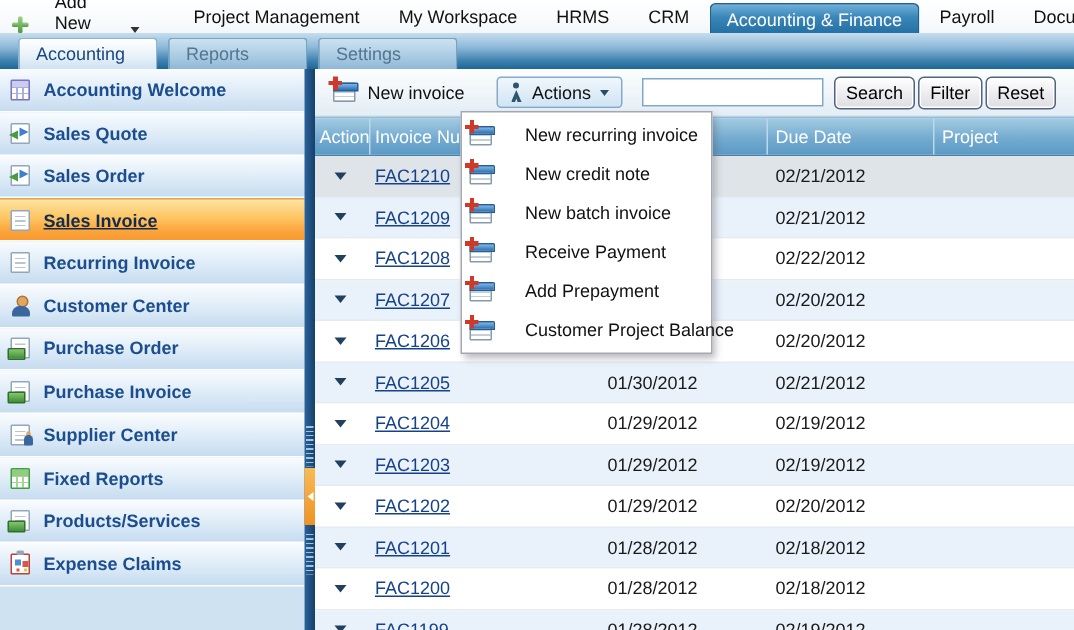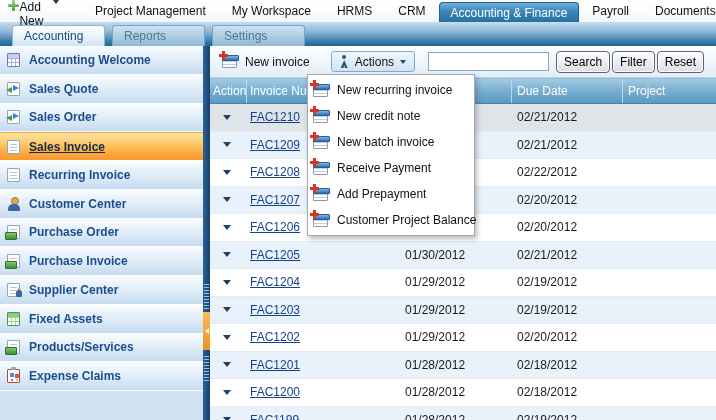--- a/index.html
+++ b/index.html
@@ -2,21 +2,21 @@
 <html><head>
 <meta charset="utf-8">
 <style>
   * { box-sizing: border-box; margin: 0; padding: 0; }
   html,body { width:716px; height:420px; overflow:hidden; }
   body { font-family:"Liberation Sans", sans-serif; font-size:12px; color:#111; background:#fff; }
   .screen { position:relative; width:716px; height:420px; overflow:hidden; background:#fff; }
 
   
   .topbar { height:22px; background:linear-gradient(#ffffff,#f4f7fa); display:flex; align-items:center; }
-  .addnew { display:flex; align-items:flex-start; gap:5px; padding:0 8px 0 8px; height:22px; cursor:default; }
+  .addnew { display:flex; align-items:flex-end; gap:22px; padding:0 8px 0 8px; height:22px; cursor:default; }
   .plus-icon { width:11px; height:11px; position:relative; }
   .plus-icon::before { content:""; position:absolute; top:4px; left:0; width:11px; height:3px; background:linear-gradient(#9ed287,#4e9a3a); border-radius:1px; }
   .plus-icon::after  { content:""; position:absolute; top:0; left:4px; width:3px; height:11px; background:linear-gradient(#9ed287,#4e9a3a); border-radius:1px; }
   .caret { display:inline-block; width:0; height:0; border-left:3.5px solid transparent; border-right:3.5px solid transparent; border-top:4px solid #333; }
   .menu-sep { width:1px; height:15px; background:#c8ccd2; margin:0 9px 0 6px; }
   .menu-item { padding:0 13px; height:22px; line-height:22px; white-space:nowrap; }
   .menu-item.active { align-self:flex-end; height:20px; line-height:20px; padding:0 11px;
       background:linear-gradient(#6fb0d9,#3a86b8 45%,#2571a5); color:#fff;
       border:1px solid #1f628f; border-bottom:none; border-radius:4px 4px 0 0;text-align:center; }
 
@@ -120,21 +120,21 @@
   .grow.alt { background:#e9f1fa; }
   .grow.sel { background:#dfe4e9; }
   .gc { height:100%; display:flex; align-items:center; white-space:nowrap; overflow:hidden; color:#1a1a1a; }
   .row-caret { display:inline-block; margin-left:10px; width:0; height:0;
       border-left:4px solid transparent; border-right:4px solid transparent; border-top:5px solid #20405e; }
   .inv-link { color:#15428b; text-decoration:underline; cursor:pointer; }
 
   
   .dropdown { position:absolute; left:97px; top:28px; width:168px; z-index:10; background:#fff;
       border:1px solid #a5a7b2; padding:2px 0; box-shadow:2px 3px 5px rgba(80,80,95,.4); }
-  .dd-item { height:26px; display:flex; align-items:center; gap:9px; padding:0 5px; cursor:default; white-space:nowrap; }
+  .dd-item { height:26px; display:flex; align-items:center; gap:22px; padding:0 5px; cursor:default; white-space:nowrap; }
 </style>
 </head>
 <body>
 
 <div class="screen">
 
   <div class="topbar">
     <div class="addnew">
       <span class="plus-icon"></span>
       <span>Add New</span>
@@ -194,21 +194,21 @@
         <div class="side-item">
     <span class="sic money-doc-icon"></span>
     <span class="side-label">Purchase Invoice</span>
   </div>
         <div class="side-item">
     <span class="sic supplier-icon"></span>
     <span class="side-label">Supplier Center</span>
   </div>
         <div class="side-item">
     <span class="sic grid-icon"></span>
-    <span class="side-label">Fixed Assets</span>
+    <span class="side-label">Fixed Reports</span>
   </div>
         <div class="side-item">
     <span class="sic money-doc-icon"></span>
     <span class="side-label">Products/Services</span>
   </div>
         <div class="side-item">
     <span class="sic clipboard-icon"></span>
     <span class="side-label">Expense Claims</span>
   </div>
       </div>

